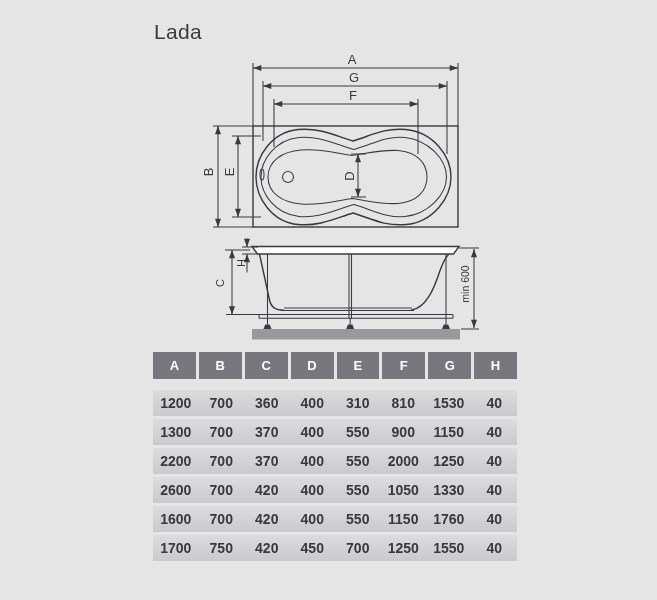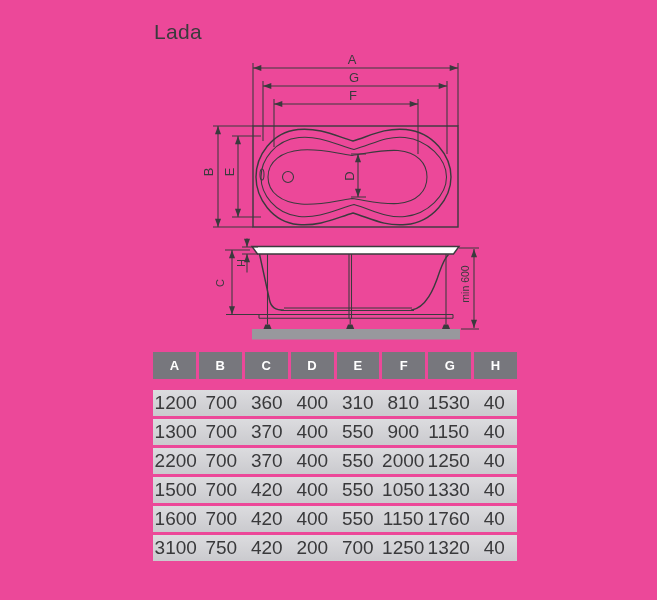--- a/index.html
+++ b/index.html
@@ -1,37 +1,37 @@
 <!DOCTYPE html>
 <html><head>
 <meta charset="utf-8">
 <style>
   html,body{margin:0;padding:0;background:#fff;}
-  .canvas{position:relative;width:657px;height:600px;background:#ec4899;
+  .canvas{position:relative;width:657px;height:600px;background:#e5e5e5;
           font-family:"Liberation Sans",sans-serif;overflow:hidden;}
   .page-title{position:absolute;left:154px;top:20px;font-size:21px;
           color:#3b3b3d;font-weight:500;letter-spacing:.3px;}
   svg.drawing{position:absolute;left:0;top:0;}
   svg.drawing text{fill:#3a3a3d;font-family:"Liberation Sans",sans-serif;font-size:13px;}
   svg.drawing text.small{font-size:11px;}
   svg.drawing text.tiny{font-size:10.5px;}
   .outline{fill:none;stroke:#3a3a3d;stroke-width:1.4;}
   .thin{fill:none;stroke:#3a3a3d;stroke-width:1.05;}
   .dim{fill:none;stroke:#3a3a3d;stroke-width:1.05;}
   .solid{fill:#fff;stroke:#3a3a3d;stroke-width:1.4;}
   .dark{fill:#3a3a3d;stroke:none;}
   .spec-table{position:absolute;left:153px;top:352px;width:364px;}
   .thead{display:grid;grid-template-columns:repeat(8,1fr);column-gap:3px;
          height:27px;margin-bottom:11px;}
   .th{background:#77777d;color:#fff;font-size:13px;font-weight:700;
       display:flex;align-items:center;justify-content:center;}
   .tr{display:grid;grid-template-columns:repeat(8,1fr);height:26px;margin-bottom:3px;
       background:linear-gradient(#dcdcdf,#cacace);}
   .td{display:flex;align-items:center;justify-content:center;
-      font-size:19px;color:#39393b;font-weight:400;}
+      font-size:14px;color:#39393b;font-weight:700;}
 </style>
 </head>
 <body>
 
 <div class="canvas">
 
   <div class="page-title">Lada</div>
 
   <svg class="drawing" width="657" height="348" viewBox="0 0 657 348">
     <defs>
@@ -175,45 +175,45 @@
           <div class="td">2200</div>
           <div class="td">700</div>
           <div class="td">370</div>
           <div class="td">400</div>
           <div class="td">550</div>
           <div class="td">2000</div>
           <div class="td">1250</div>
           <div class="td">40</div>
         </div>
         <div class="tr">
-          <div class="td">1500</div>
+          <div class="td">2600</div>
           <div class="td">700</div>
           <div class="td">420</div>
           <div class="td">400</div>
           <div class="td">550</div>
           <div class="td">1050</div>
           <div class="td">1330</div>
           <div class="td">40</div>
         </div>
         <div class="tr">
           <div class="td">1600</div>
           <div class="td">700</div>
           <div class="td">420</div>
           <div class="td">400</div>
           <div class="td">550</div>
           <div class="td">1150</div>
           <div class="td">1760</div>
           <div class="td">40</div>
         </div>
         <div class="tr">
-          <div class="td">3100</div>
+          <div class="td">1700</div>
           <div class="td">750</div>
           <div class="td">420</div>
-          <div class="td">200</div>
+          <div class="td">450</div>
           <div class="td">700</div>
           <div class="td">1250</div>
-          <div class="td">1320</div>
+          <div class="td">1550</div>
           <div class="td">40</div>
         </div>
       </div>
   </div>
 
 </div>
 
 </body></html>

